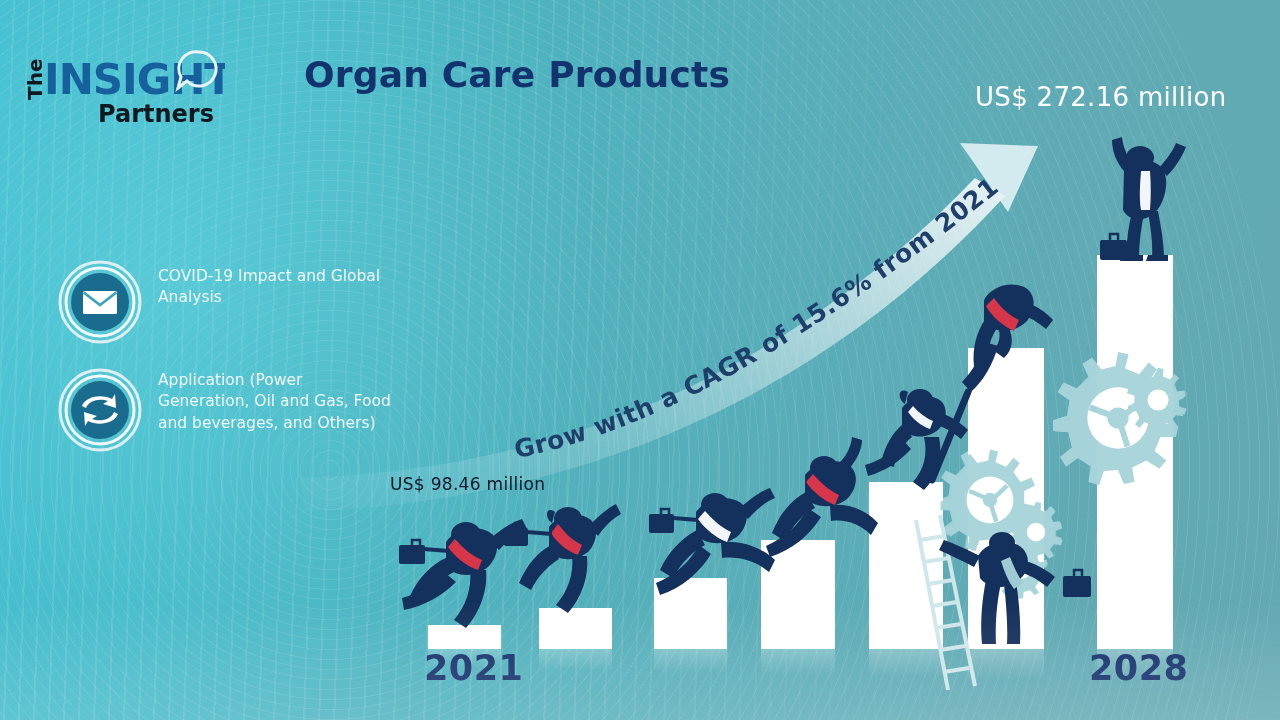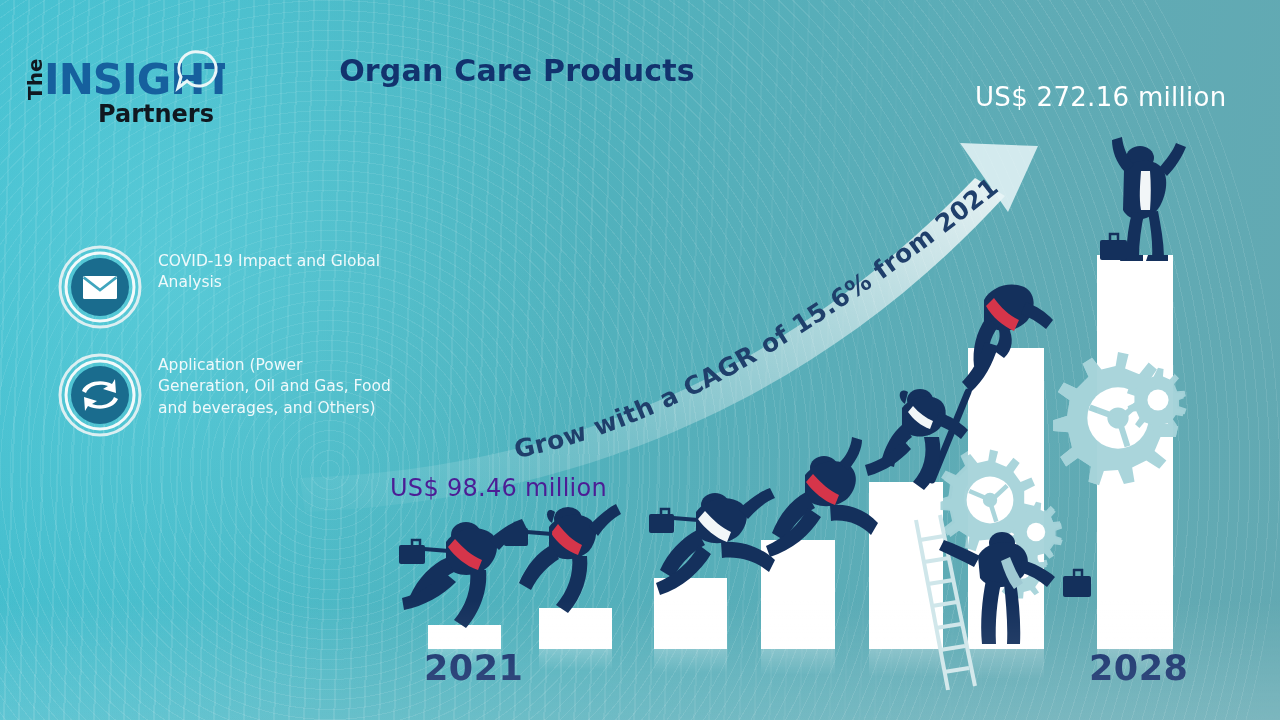--- a/index.html
+++ b/index.html
@@ -50,45 +50,45 @@
     background:linear-gradient(180deg, rgba(255,255,255,0) 0%, rgba(255,255,255,0.10) 60%, rgba(255,255,255,0.16) 100%);
   }
 
   
   .logo{ position:absolute; left:10px; top:38px; width:215px; height:90px; }
 
   
   .title{
     position:absolute; left:232px; top:52px; width:570px;
     text-align:center; color:#12336E;
-    font-weight:bold; font-size:30px; line-height:1.26;
+    font-weight:bold; font-size:36px; line-height:1.26;
     letter-spacing:.2px;
   }
   .title .l2{ display:block; }
 
   
   .val-top{
     position:absolute; left:975px; top:82px; width:290px;
     color:#FFFFFF; font-size:26px; letter-spacing:.3px; white-space:nowrap;
   }
   .val-bottom{
     position:absolute; left:390px; top:474px; width:300px;
-    color:#4c1d95; font-size:24px; letter-spacing:.3px; white-space:nowrap;
+    color:#0f172a; font-size:17px; letter-spacing:.3px; white-space:nowrap;
   }
 
   
   .year{
     position:absolute; color:#15306B; font-weight:bold; font-size:35px;
     letter-spacing:.5px;
   }
   .year-start{ left:424px; top:648px; }
   .year-end{ left:1089px; top:648px; }
 
   
-  .features{ position:absolute; left:58px; top:245px; width:340px; }
+  .features{ position:absolute; left:58px; top:260px; width:340px; }
   .feat{ position:relative; margin-bottom:24px; min-height:84px; }
   .feat-icon{
     position:absolute; left:0; top:0; width:84px; height:84px;
   }
   .feat-text{
     position:absolute; left:100px; top:6px; width:236px;
     color:#EFF9FB; font-size:15.5px; line-height:1.38;
   }
   .feat-2 .feat-text{ top:2px; }
   .feat-3 .feat-text{ top:2px; }

